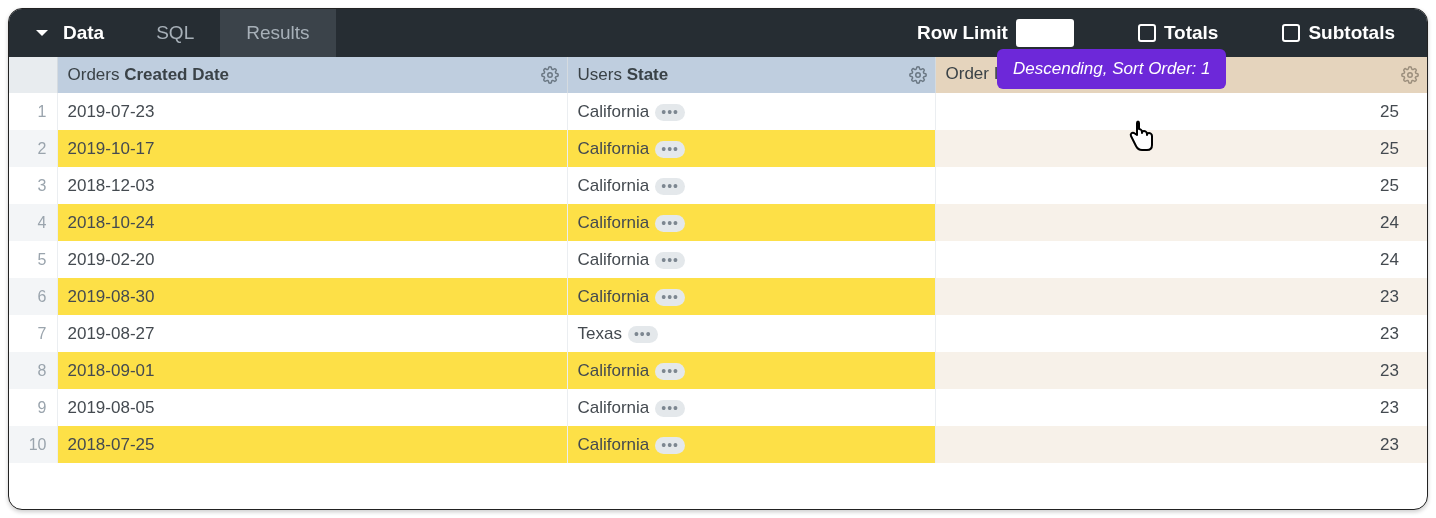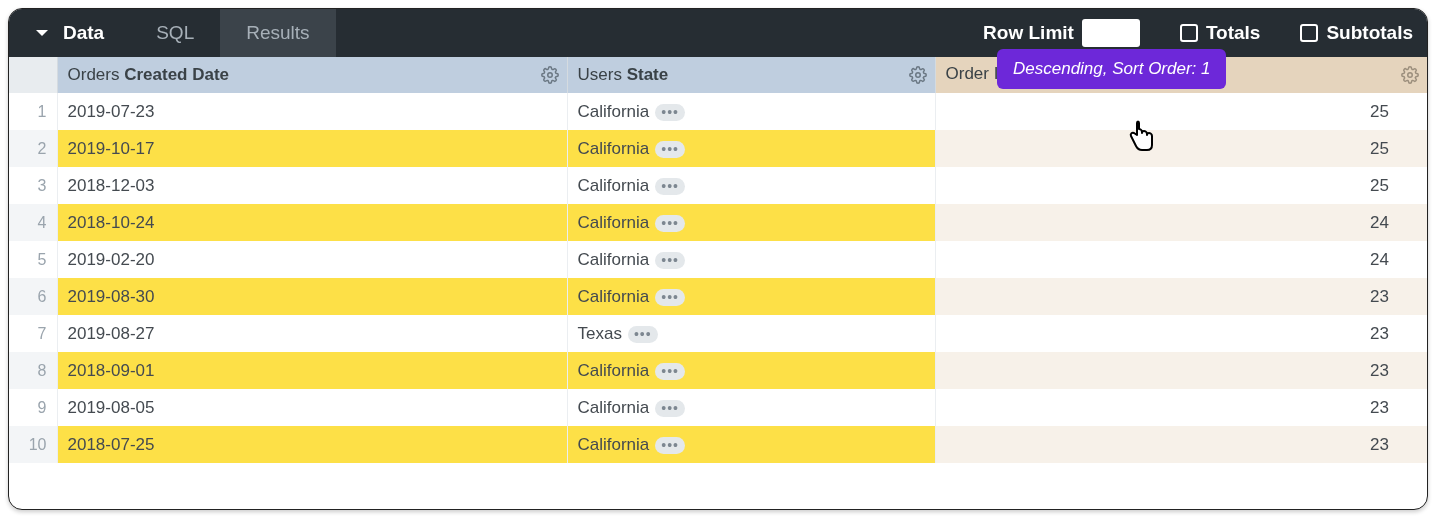--- a/index.html
+++ b/index.html
@@ -43,22 +43,22 @@
     background: #3b434a;
   }
   .tab .chev {
     margin-right: 14px;
     display: inline-flex;
   }
   .spacer { flex: 1; }
   .right-controls {
     display: flex;
     align-items: center;
-    gap: 4px;
-    padding-right: 14px;
+    gap: 28px;
+    padding-right: 32px;
     font-size: 19px;
     color: #fff;
     font-weight: 600;
     position: relative;
   }
   .row-limit-group { display: flex; align-items: center; gap: 8px; }
   .row-limit-input {
     width: 58px;
     height: 28px;
     background: #fff;
@@ -156,21 +156,21 @@
     text-align: right;
     color: #9aa4ad;
     background: #fff;
     font-size: 16px;
   }
   tr.alt td.dimcell { background: #fde047; }
   tr.alt td.rownum { background: #f3f5f7; }
   td.measurecell {
     text-align: right;
     border-right: none;
-    padding-right: 38px;
+    padding-right: 28px;
   }
   tr.alt td.measurecell { background: #f7f1e9; }
 
   .pill {
     display: inline-flex;
     align-items: center;
     justify-content: center;
     margin-left: 6px;
     background: #e4e8eb;
     border-radius: 9px;

